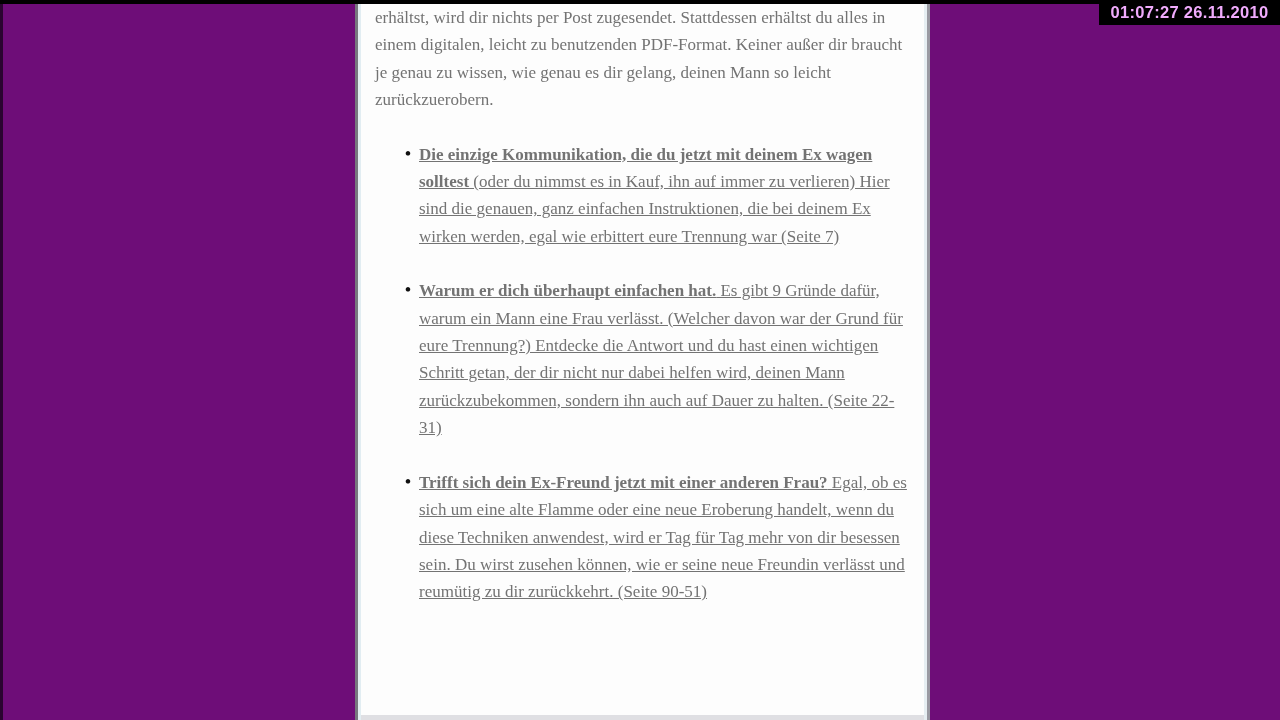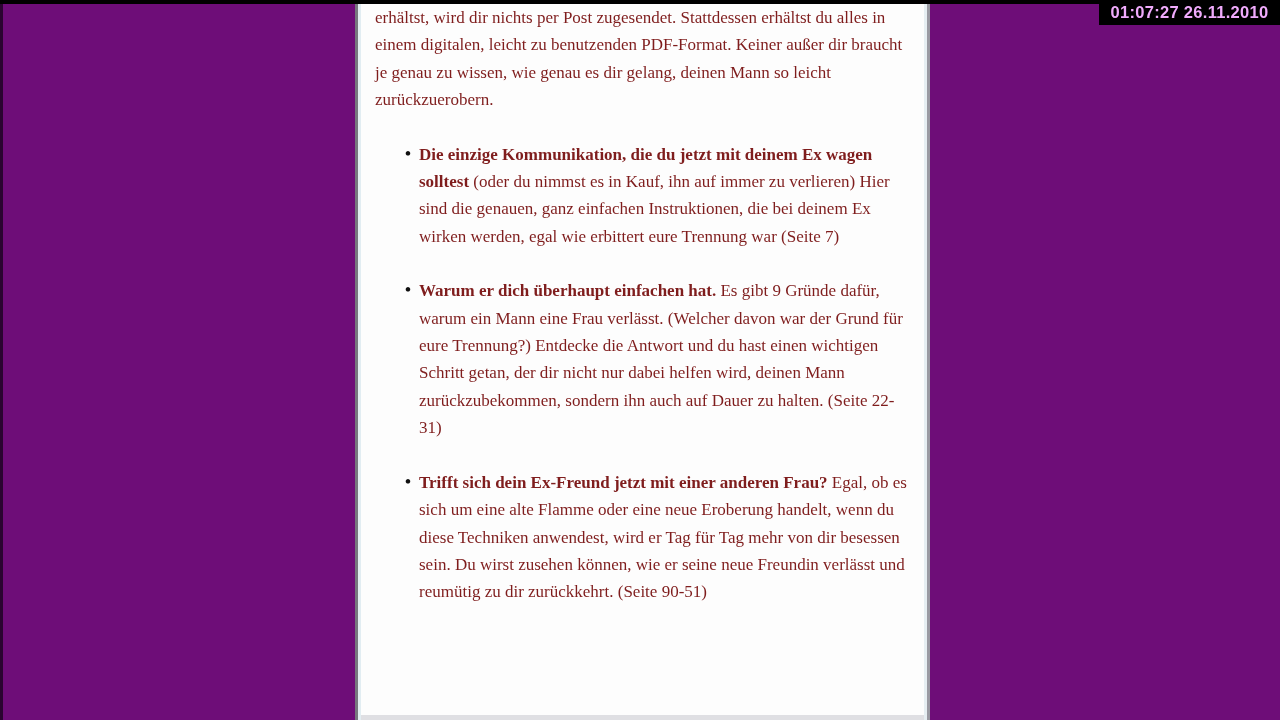--- a/index.html
+++ b/index.html
@@ -46,33 +46,34 @@
   
   .page {
     position: absolute; left: 355px; top: 0;
     width: 575px; height: 720px;
     box-sizing: border-box;
     background: #fdfdfd;
     border-left: 3px solid #76767e;
     border-right: 3px solid #9a9aa2;
     box-shadow: inset 3px 0 0 #e2edf2, inset -3px 0 0 #e6eef2, inset 0 -5px 0 #dfdfe3;
     padding: 4px 14px 0 17px;
-    color: #7f1d1d;
+    color: #737373;
     font-size: 17px;
     line-height: 27.4px;
   }
 
   .page p { margin: 0; }
   .para-1 { margin-top: 4px; }
   .para-2 { margin-top: 22px; text-indent: 14px; }
 
   ul.bullet-list {
     list-style: none;
     margin: 27px 0 0 0;
     padding: 0 0 0 44px;
+    text-decoration: underline;
   }
   ul.bullet-list li {
     position: relative;
     margin-bottom: 27px;
   }
   ul.bullet-list li::before {
     content: "\2022";
     position: absolute;
     left: -14px;
     top: -1px;

